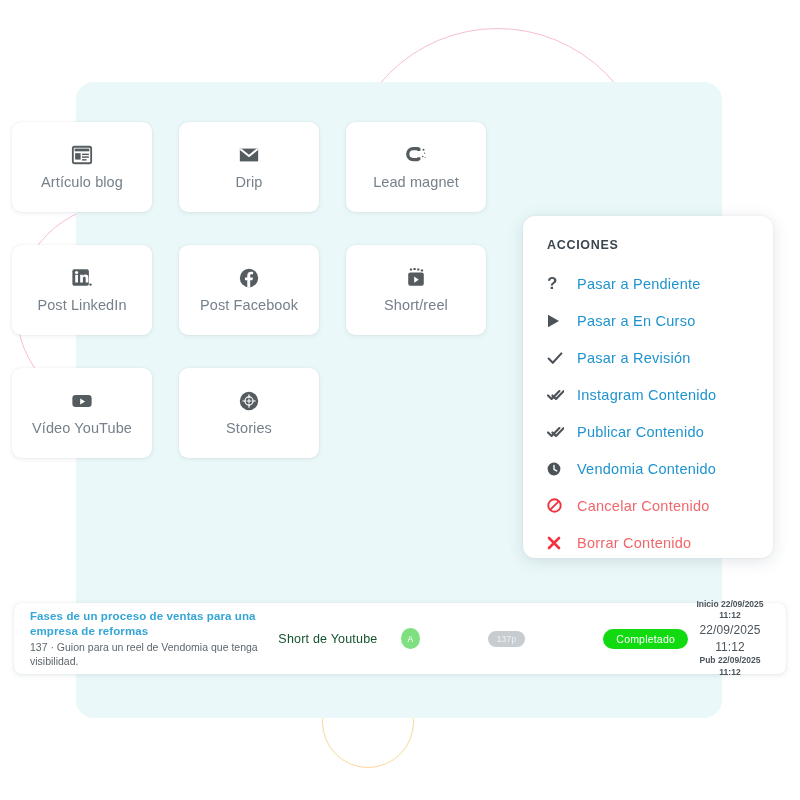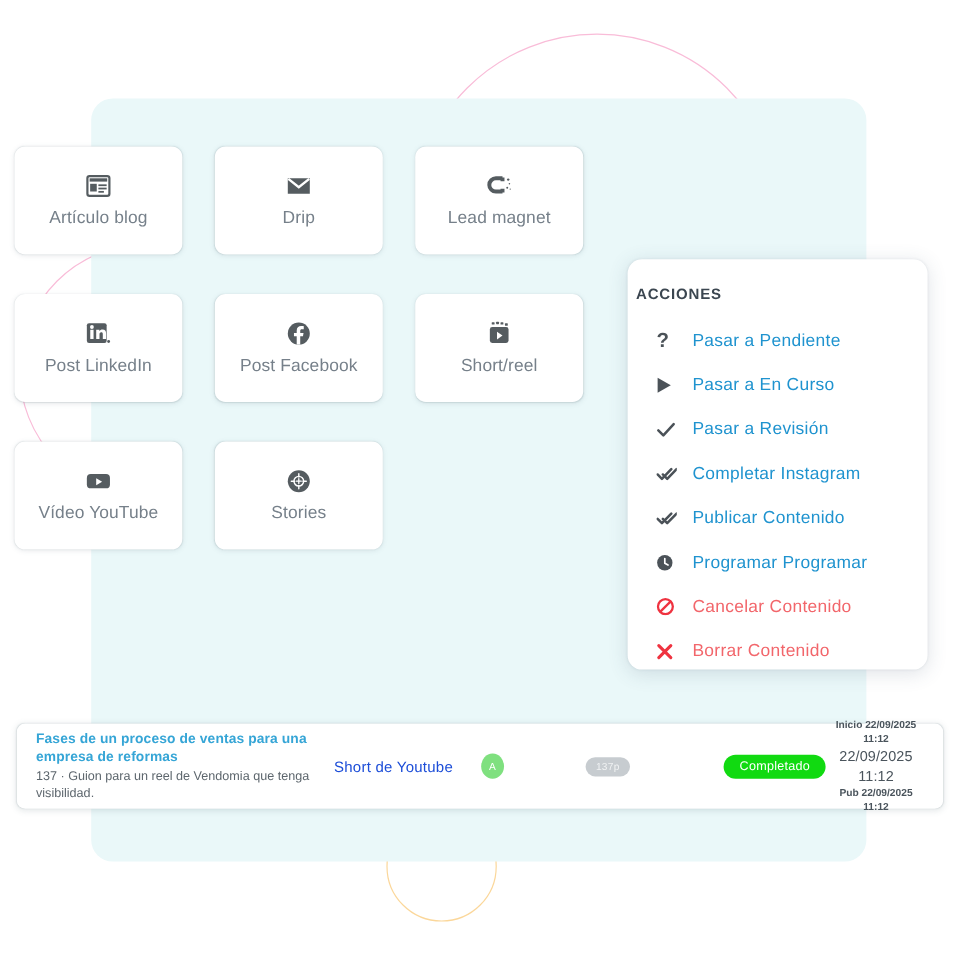--- a/index.html
+++ b/index.html
@@ -96,21 +96,21 @@
     border-radius: 12px;
     box-shadow: 0 3px 16px rgba(70,90,110,0.16), 0 0 2px rgba(70,90,110,0.10);
     padding: 22px 0 0 0;
     box-sizing: border-box;
   }
   #actions-title {
     font-size: 12.5px;
     font-weight: bold;
     letter-spacing: .7px;
     color: #3b4650;
-    padding-left: 7px;
+    padding-left: 24px;
     margin-bottom: 13px;
   }
   .action-row {
     display: flex;
     align-items: center;
     height: 37px;
     padding-left: 24px;
     cursor: pointer;
   }
   .action-row .action-icon {
@@ -162,21 +162,21 @@
     letter-spacing: .1px;
   }
   #content-desc {
     font-size: 10.5px;
     color: #5d666d;
     line-height: 1.35;
     margin-top: 1px;
   }
   #content-format {
     font-size: 12.5px;
-    color: #1d4ed8;
+    color: #14532d;
     width: 135px;
     text-align: left;
     margin-left: 18px;
     letter-spacing: .2px;
   }
   #assignee-avatar {
     width: 21px; height: 21px;
     border-radius: 50%;
     background: #7fe07f;
     color: #ffffff;
@@ -356,41 +356,41 @@
     <span class="action-label">Pasar a Revisión</span>
   </div>
 
   <div class="action-row tone-blue">
     <span class="action-icon">
       <svg width="17" height="14" viewBox="0 0 17 14" fill="none" stroke="currentColor" stroke-width="2.1" stroke-linecap="round" stroke-linejoin="round">
           <path d="M1 7.4l3.6 3.6L12.4 3"></path>
           <path d="M5.4 7.4L9 11l7.8-8"></path>
         </svg>
     </span>
-    <span class="action-label">Completar Instagram</span>
+    <span class="action-label">Instagram Contenido</span>
   </div>
 
   <div class="action-row tone-blue">
     <span class="action-icon">
       <svg width="17" height="14" viewBox="0 0 17 14" fill="none" stroke="currentColor" stroke-width="2.1" stroke-linecap="round" stroke-linejoin="round">
           <path d="M1 7.4l3.6 3.6L12.4 3"></path>
           <path d="M5.4 7.4L9 11l7.8-8"></path>
         </svg>
     </span>
     <span class="action-label">Publicar Contenido</span>
   </div>
 
   <div class="action-row tone-blue">
     <span class="action-icon">
       <svg width="14" height="14" viewBox="0 0 14 14">
           <circle cx="7" cy="7" r="6.4" fill="currentColor"></circle>
           <path d="M7 3.4V7.3l2.7 1.6" fill="none" stroke="#ffffff" stroke-width="1.4" stroke-linecap="round"></path>
         </svg>
     </span>
-    <span class="action-label">Programar Programar</span>
+    <span class="action-label">Vendomia Contenido</span>
   </div>
 
   <div class="action-row tone-red">
     <span class="action-icon">
       <svg width="15" height="15" viewBox="0 0 15 15" fill="none" stroke="currentColor" stroke-width="1.9">
           <circle cx="7.5" cy="7.5" r="6.2"></circle>
           <path d="M3.1 11.9L11.9 3.1"></path>
         </svg>
     </span>
     <span class="action-label">Cancelar Contenido</span>

